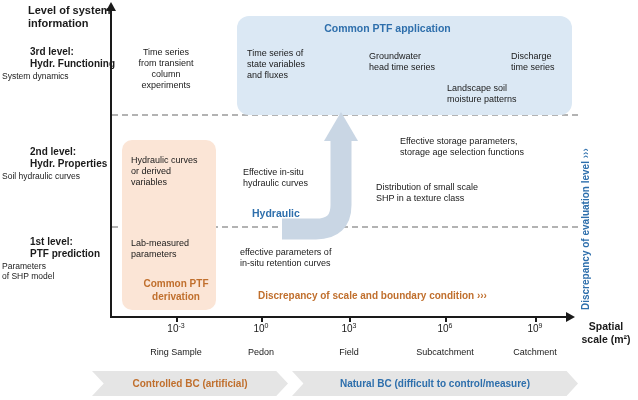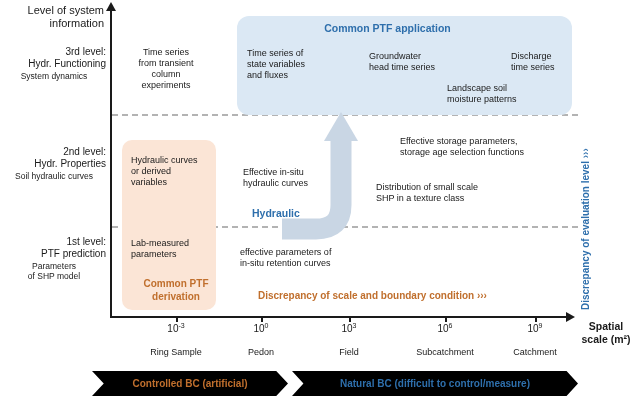--- a/index.html
+++ b/index.html
@@ -1,39 +1,39 @@
 <!DOCTYPE html>
 <html><head>
 <meta charset="utf-8">
 <style>
   html,body{margin:0;padding:0;background:#fff;}
   .canvas{position:relative;width:638px;height:400px;background:#ffffff;
           font-family:"Liberation Sans",sans-serif;color:#1a1a1a;overflow:hidden;}
   .abs{position:absolute;}
   .note{font-size:9px;line-height:1.22;white-space:pre-line;}
-  .lvl{font-size:10px;font-weight:normal;line-height:1.2;white-space:pre-line;text-align:right;}
-  .sub{font-size:8.5px;font-weight:normal;line-height:1.2;white-space:pre-line;text-align:center;}
+  .lvl{font-size:10px;font-weight:bold;line-height:1.2;white-space:pre-line;text-align:left;padding-left:28px;}
+  .sub{font-size:8.5px;font-weight:normal;line-height:1.2;white-space:pre-line;text-align:left;}
   .b{font-weight:bold;}
   .blue{color:#2e6fac;}
   .orange{color:#c06f2d;}
   .center{text-align:center;}
   .yaxis{left:110px;top:10px;width:2px;height:308px;background:#1a1a1a;}
   .xaxis{left:110px;top:316px;width:458px;height:2px;background:#1a1a1a;}
   .arrow-up{left:106px;top:2px;width:0;height:0;border-left:5px solid transparent;
             border-right:5px solid transparent;border-bottom:9px solid #1a1a1a;}
   .arrow-right{left:566px;top:312px;width:0;height:0;border-top:5px solid transparent;
                border-bottom:5px solid transparent;border-left:9px solid #1a1a1a;}
   .dash{left:112px;width:466px;border-top:2px dashed #b3b3b3;height:0;}
   .appbox{left:237px;top:16px;width:335px;height:99px;background:#dbe8f4;border-radius:12px;}
   .derbox{left:122px;top:140px;width:94px;height:170px;background:#fbe5d6;border-radius:10px;}
   .tick{top:322px;font-size:10px;transform:translateX(-50%);}
   .tick sup{font-size:7px;}
   .tickmark{top:318px;width:1.5px;height:4px;background:#1a1a1a;}
   .tickname{top:347px;font-size:9px;transform:translateX(-50%);white-space:nowrap;}
-  .ribbon{top:371px;height:25px;background:#000000;display:flex;align-items:center;
+  .ribbon{top:371px;height:25px;background:#e5e5e5;display:flex;align-items:center;
           justify-content:center;font-size:10px;font-weight:bold;}
   .ribbon-left{left:92px;width:196px;clip-path:polygon(0 0,94% 0,100% 50%,94% 100%,0 100%,6% 50%);}
   .ribbon-right{left:292px;width:286px;clip-path:polygon(0 0,96% 0,100% 50%,96% 100%,0 100%,4% 50%);}
   .vert{left:580px;top:110px;height:200px;writing-mode:vertical-rl;transform:rotate(180deg);
         font-size:10px;font-weight:bold;white-space:nowrap;}
 </style>
 </head>
 <body>
 
 <div class="canvas">

